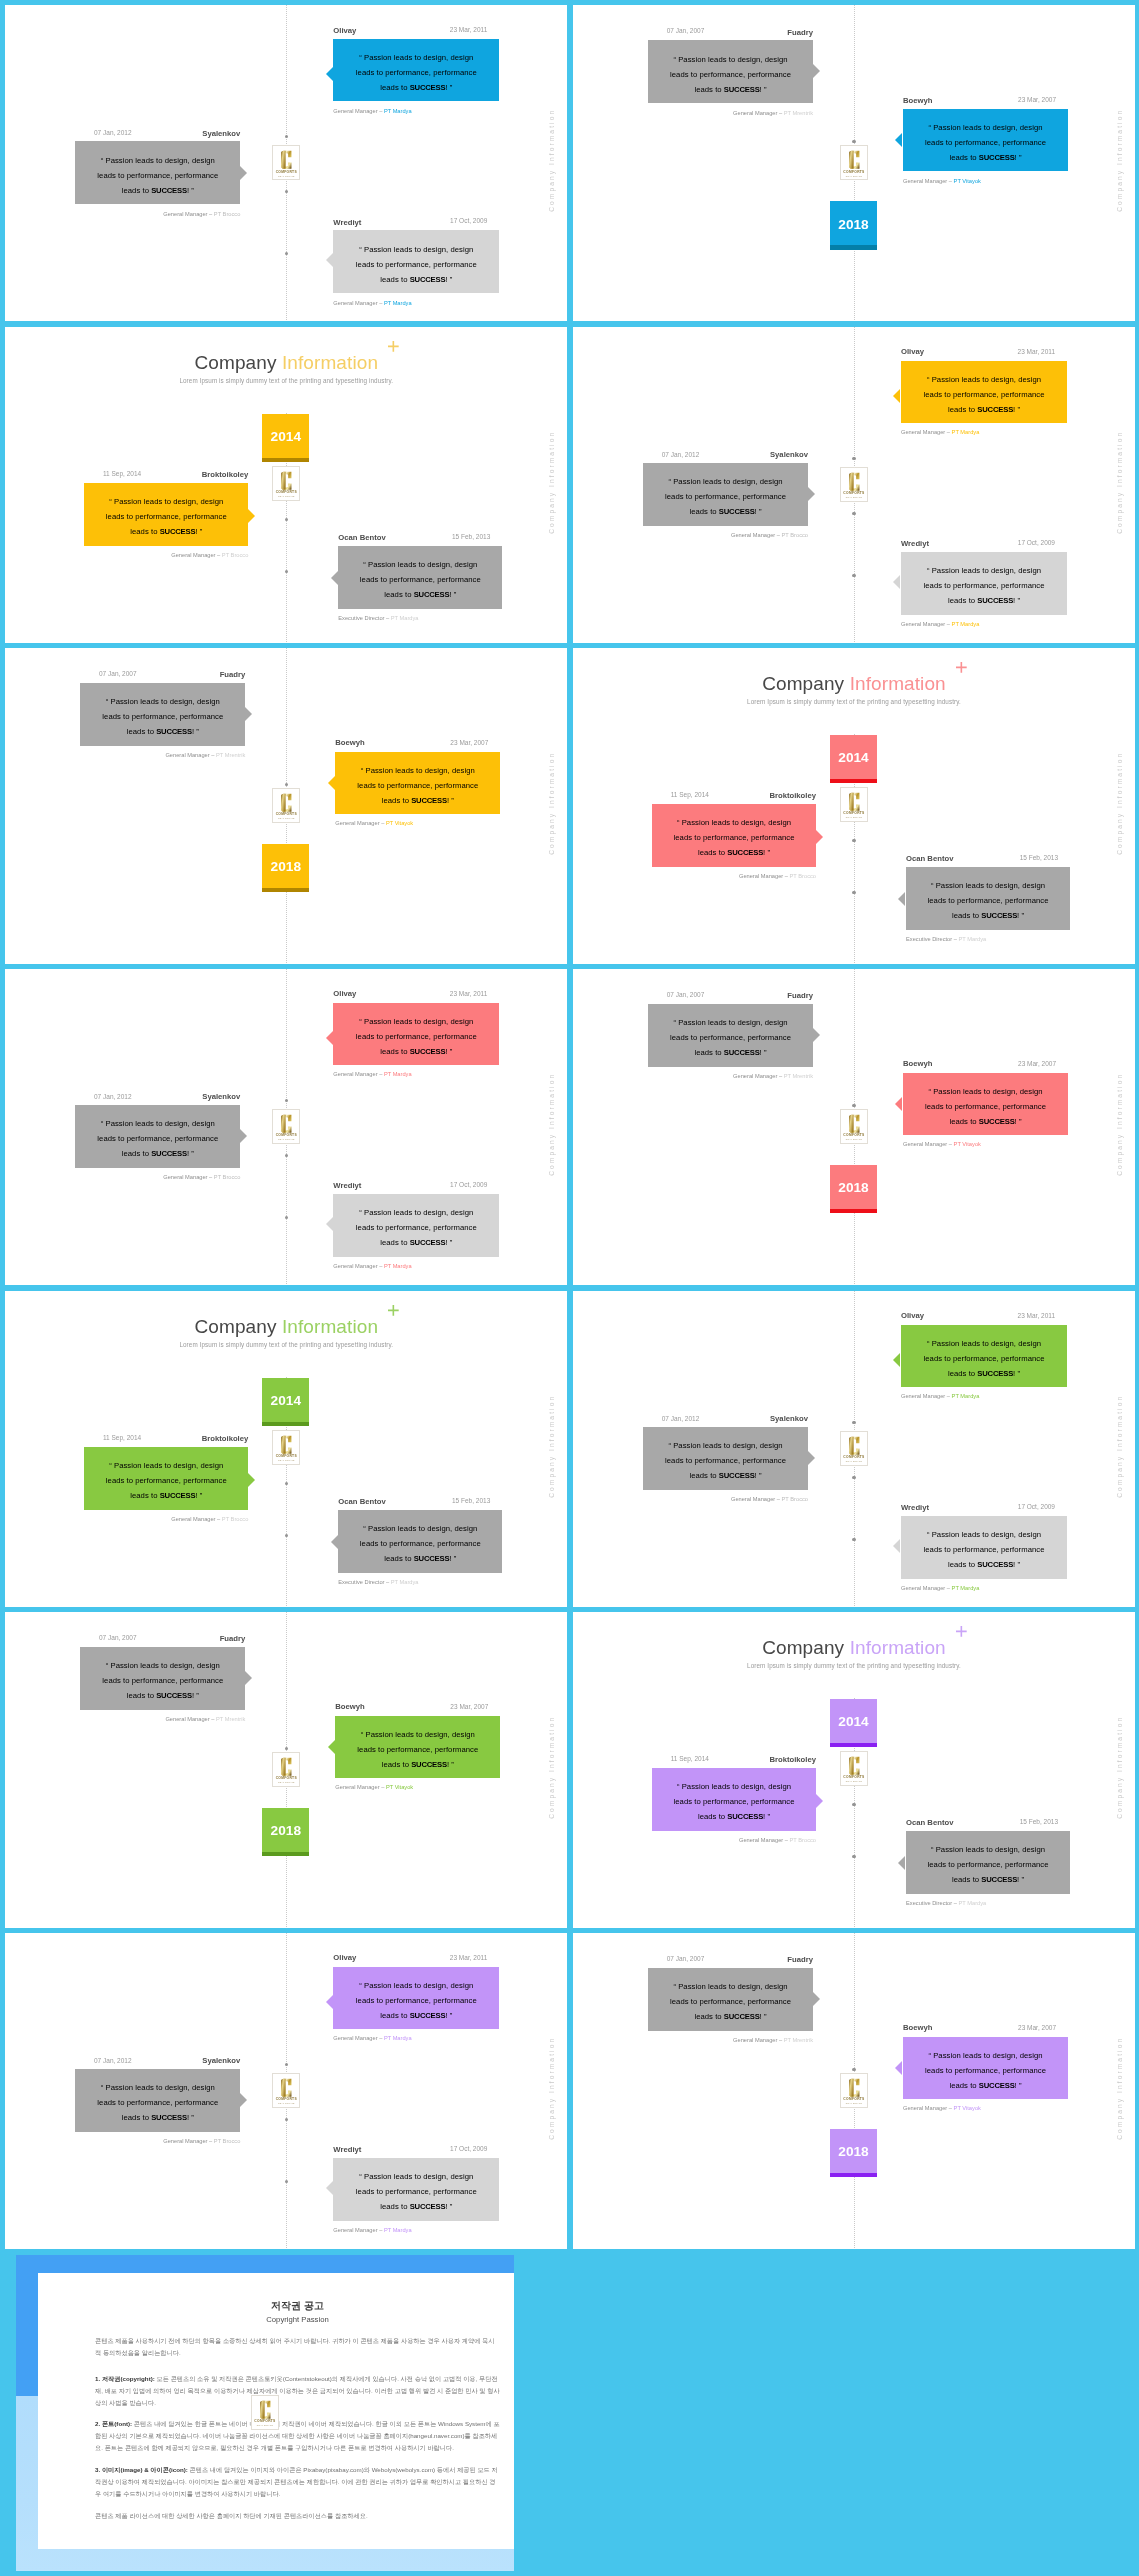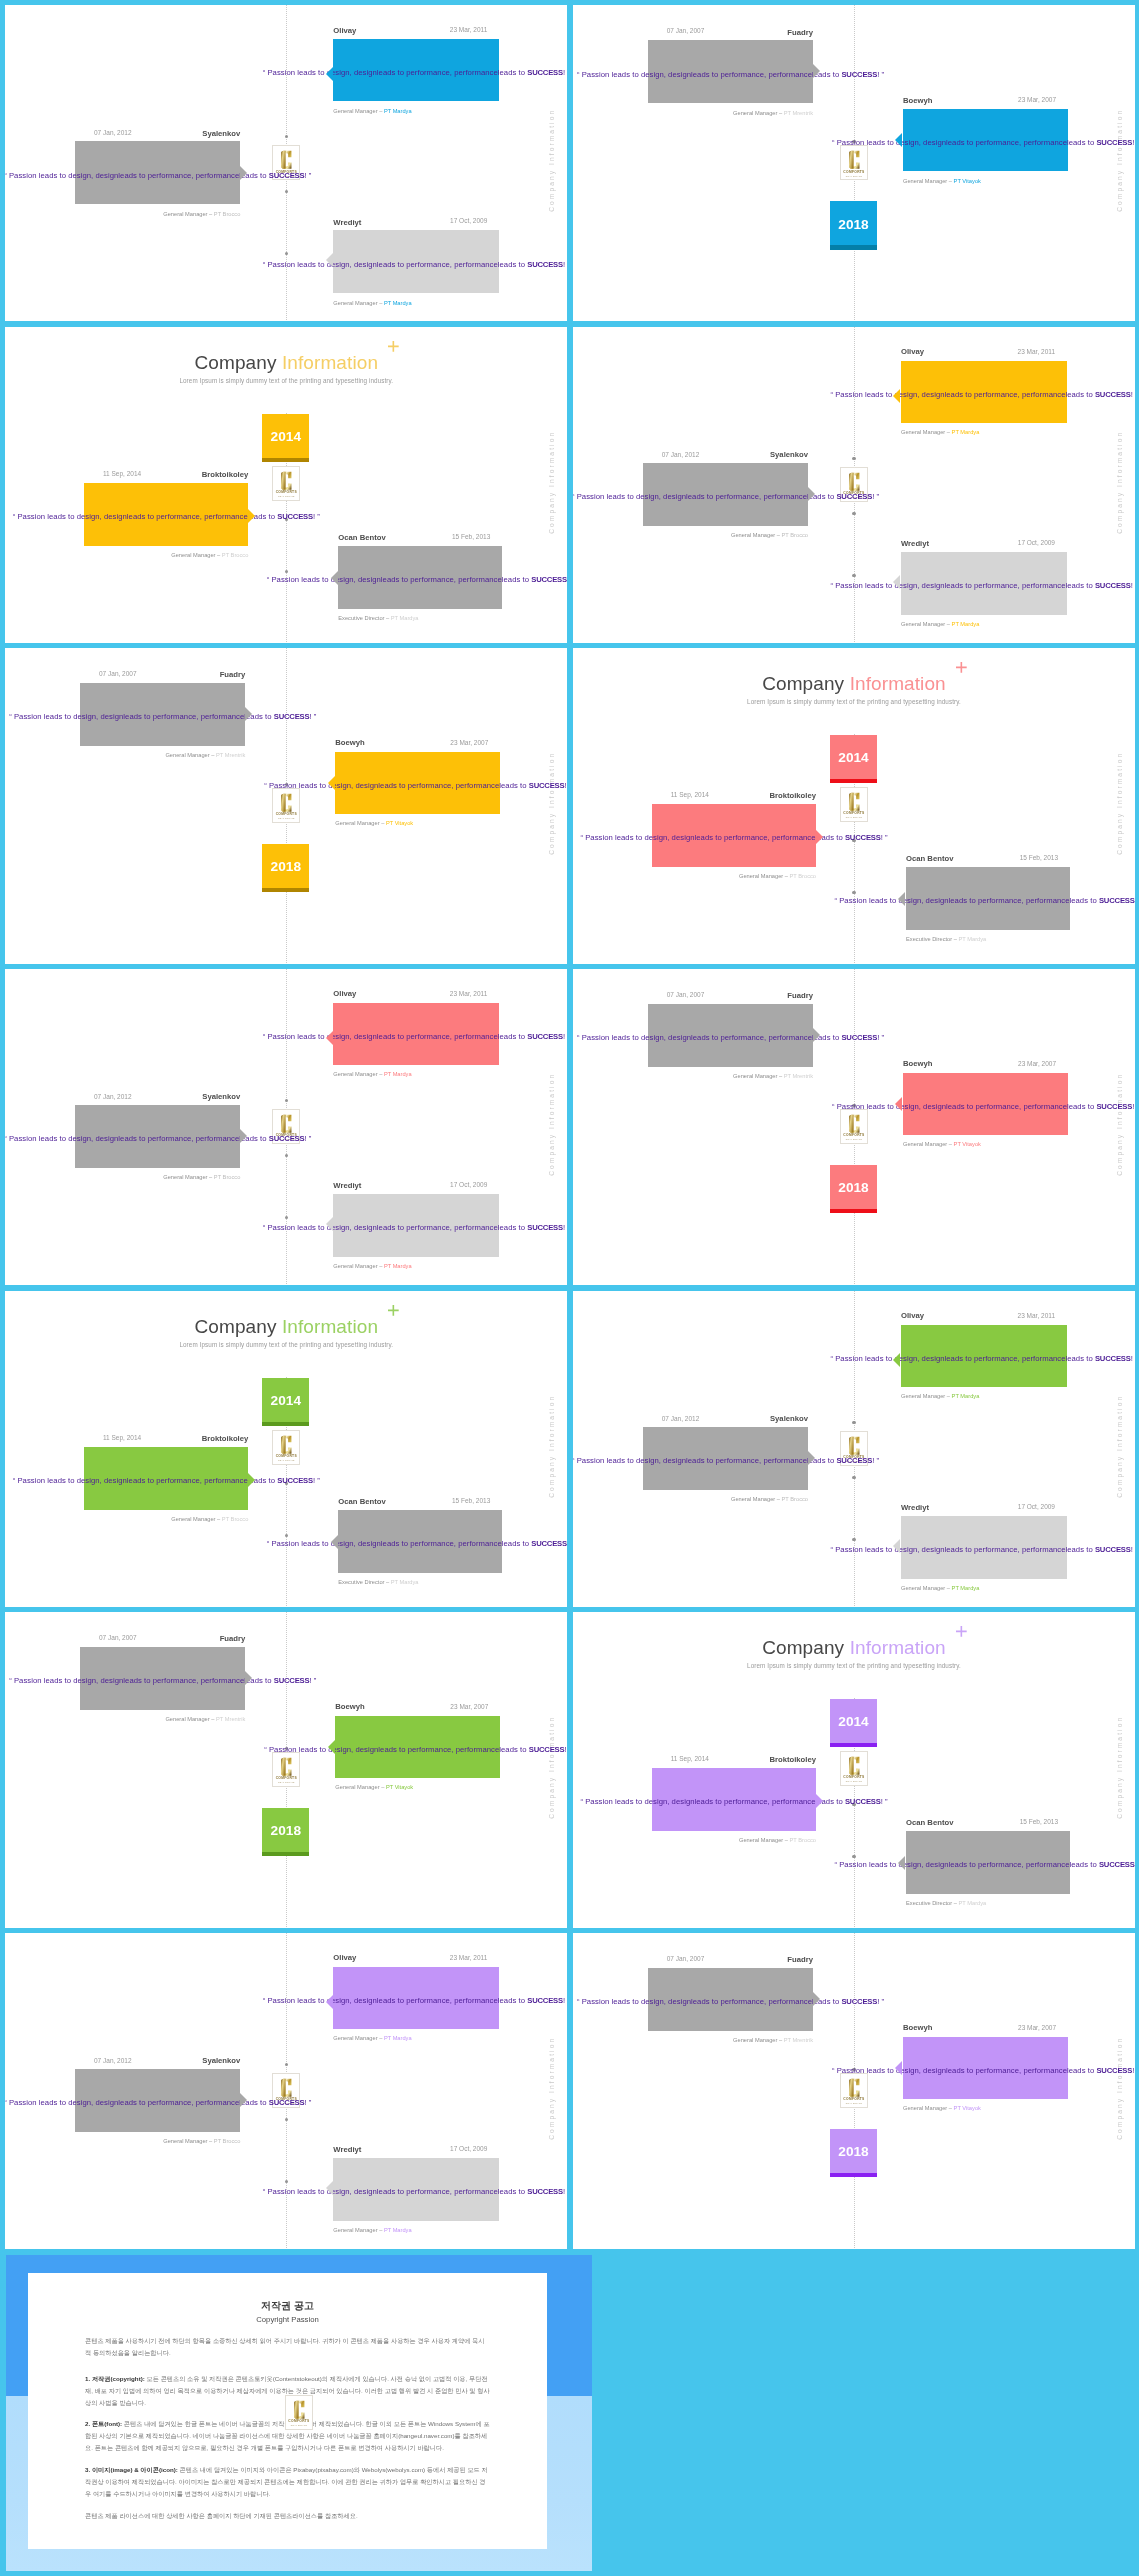--- a/index.html
+++ b/index.html
@@ -20,22 +20,22 @@
   .dot{position:absolute;left:50%;width:3.2px;height:3.2px;margin-left:-1.6px;border-radius:50%;background:#939393;}
 
   
   .logobox{position:absolute;left:50%;width:28px;height:35px;margin-left:-14px;background:#fff;border:0.4px solid #e2ded6;
            display:flex;flex-direction:column;align-items:center;justify-content:flex-start;padding-top:3.7px;}
 
   
   .bub{position:absolute;}
   .bub .nm{position:absolute;font-size:7.7px;font-weight:700;color:#4d4d4d;line-height:1;text-align:right;}
   .bub .dt{position:absolute;font-size:6.5px;color:#9a9a9a;letter-spacing:0px;line-height:1;}
-  .bub .body{position:absolute;left:0;top:2.3px;width:100%;height:100%;display:flex;flex-direction:row;
-             align-items:center;justify-content:center;color:#4c1d95;}
+  .bub .body{position:absolute;left:0;top:2.3px;width:100%;height:100%;display:flex;flex-direction:column;
+             align-items:center;justify-content:center;color:#000000;}
   .bub .line{font-size:7.7px;line-height:15px;white-space:nowrap;letter-spacing:0.04px;}
   .bub .line b{letter-spacing:-0.2px;}
   .bub .line b{font-weight:700;}
   .bub .foot{position:absolute;font-size:5.7px;color:#8f8f8f;white-space:nowrap;line-height:1;}
   .bub .foot i{font-style:normal;}
   .tail{position:absolute;width:0;height:0;}
 
   
   .badge{position:absolute;width:47px;height:44px;display:flex;align-items:center;justify-content:center;
          color:#fff;font-size:13.7px;font-weight:700;letter-spacing:0px;padding-top:1.8px;}
@@ -910,21 +910,21 @@
         <div class="tail" style="left:-7.8px;top:23.5px;border-top:7.7px solid transparent;border-bottom:7.7px solid transparent;border-right:7.8px solid #C294F8"></div>
         <div class="nm" style="left:0;bottom:67px">Boewyh</div>
         <div class="dt" style="right:12px;bottom:68px">23 Mar, 2007</div>
         <div class="foot" style="left:0;bottom:-13px">General Manager – <i style="color:#C294F8">PT Vitayok</i></div>
       </div>
       <div class="badge" style="left:257px;top:196px;background:#C294F8">
         <span>2018</span>
         <span class="bb" style="background:#8A1FF2"></span>
       </div>
     </div>
-    <div class="slide cslide" style="left:6px;top:2255px;width:586px;height:316px">
+    <div class="slide cslide" style="left:16px;top:2255px;width:498px;height:316px">
       <div class="cbot"></div>
       <div class="cpanel" style="left:22px;top:18px;width:519px;height:276px">
         <div style="padding:28px 57px 0">
           <h2>저작권 공고</h2>
           <h3>Copyright Passion</h3>
           <p class="cp" style="margin-top:11.6px">콘텐츠 제품을 사용하시기 전에 하단의 항목을 소중하신 상세히 읽어 주시기 바랍니다. 귀하가 이 콘텐츠 제품을 사용하는 경우 사용자 계약에 묵시적 동의하셨음을 알리는합니다.</p>
           <p class="cp" style="margin-top:14.2px"><b>1. 저작권(copyright):</b><span> 모든 콘텐츠의 소유 및 저작권은 콘텐츠토키웃(Contentstokeout)의 제작사에게 있습니다. 사전 승낙 없이 고법적 이용, 무단전재, 배포 자기 임법에 의하여 영리 목적으로 이용하거나 제삼자에게 이용하는 것은 금지되어 있습니다. 이러한 고법 행위 발견 시 준엄한 민사 및 형사상의 사법을 받습니다.</span></p>
           <p class="cp" style="margin-top:9px"><b>2. 폰트(font):</b><span> 콘텐츠 내에 담겨있는 한글 폰트는 네이버 나눔글꼴의 저작권이 네이버 제작되었습니다. 한글 이외 모든 폰트는 Windows System에 포함된 사상의 기본으로 제작되었습니다. 네이버 나눔글꼴 라이선스에 대한 상세한 사항은 네이버 나눔글꼴 홈페이지(hangeul.naver.com)를 참조하세요. 폰트는 콘텐츠에 함께 제공되지 않으므로, 필요하신 경우 개별 폰트를 구입하시거나 다른 폰트로 변경하여 사용하시기 바랍니다.</span></p>
           <p class="cp" style="margin-top:10.2px"><b>3. 이미지(image) &amp; 아이콘(icon):</b><span> 콘텐츠 내에 담겨있는 이미지와 아이콘은 Pixabay(pixabay.com)와 Webolys(webolys.com) 등에서 제공된 모드 저작권상 이용하여 제작되었습니다. 아이미지는 참스로만 제공되지 콘텐츠에는 제한합니다. 이에 관한 권리는 귀하가 업무로 확인하시고 필요하신 경우 여기를 수드하시거나 아이미지를 변경하여 사용하시기 바랍니다.</span></p>
           <p class="cp" style="margin-top:10.2px">콘텐츠 제품 라이선스에 대한 상세한 사항은 홈페이지 하단에 기재된 콘텐츠라이선스를 참조하세요.</p>

